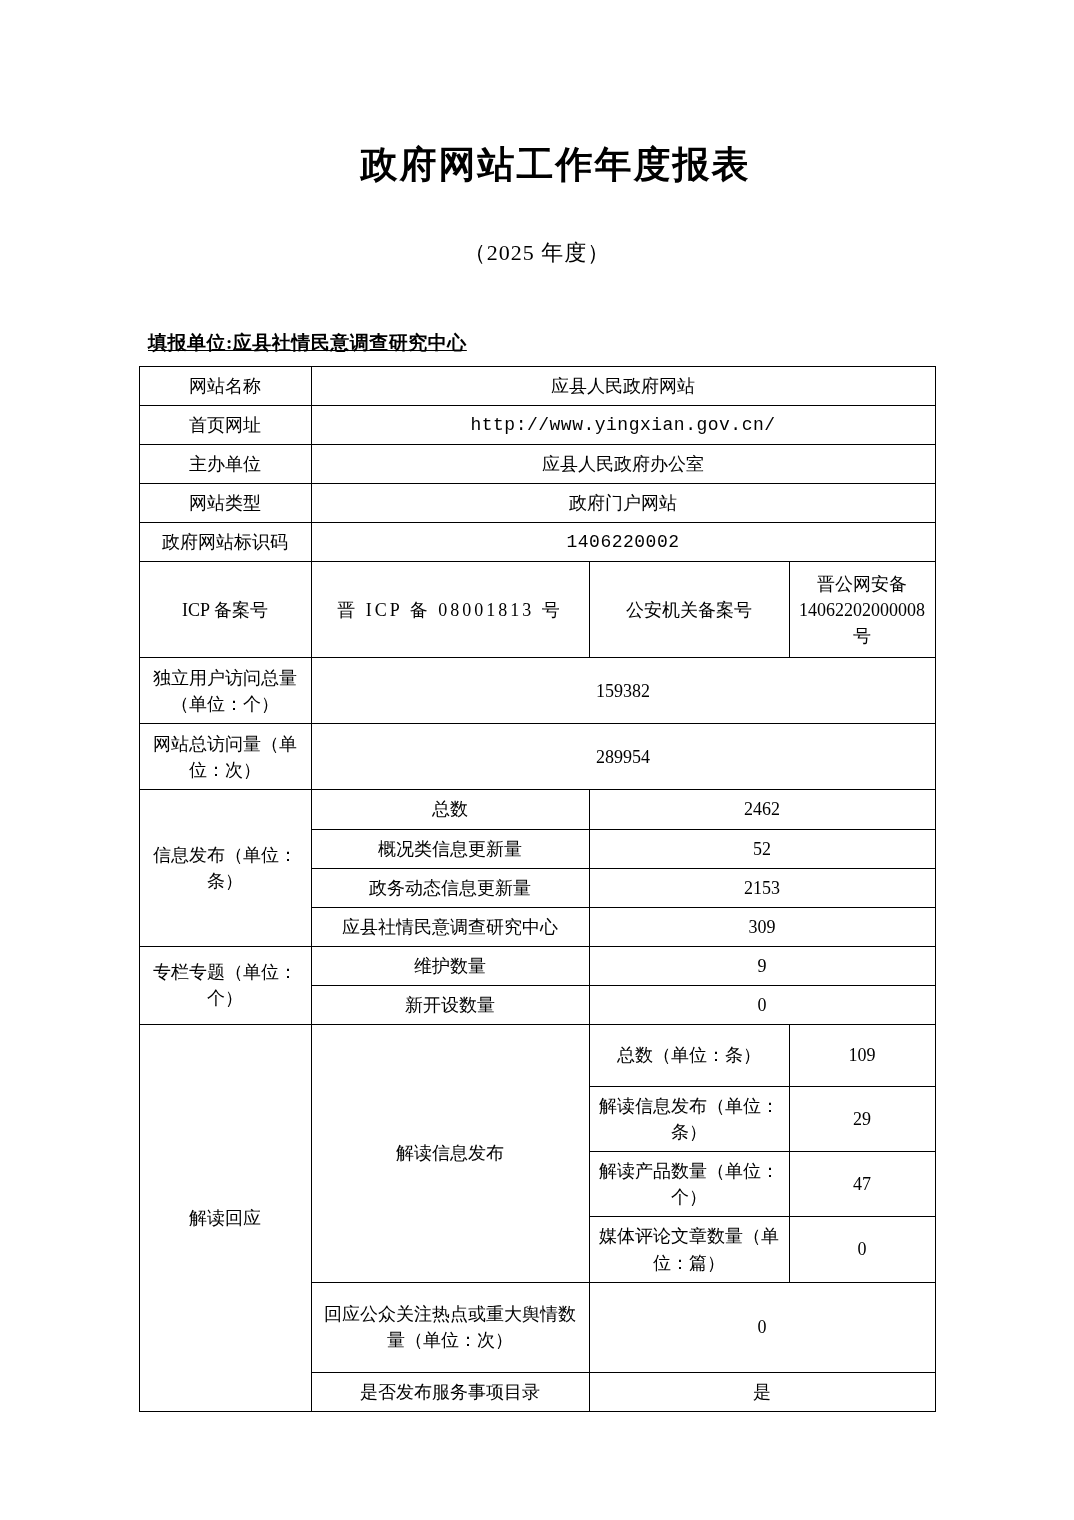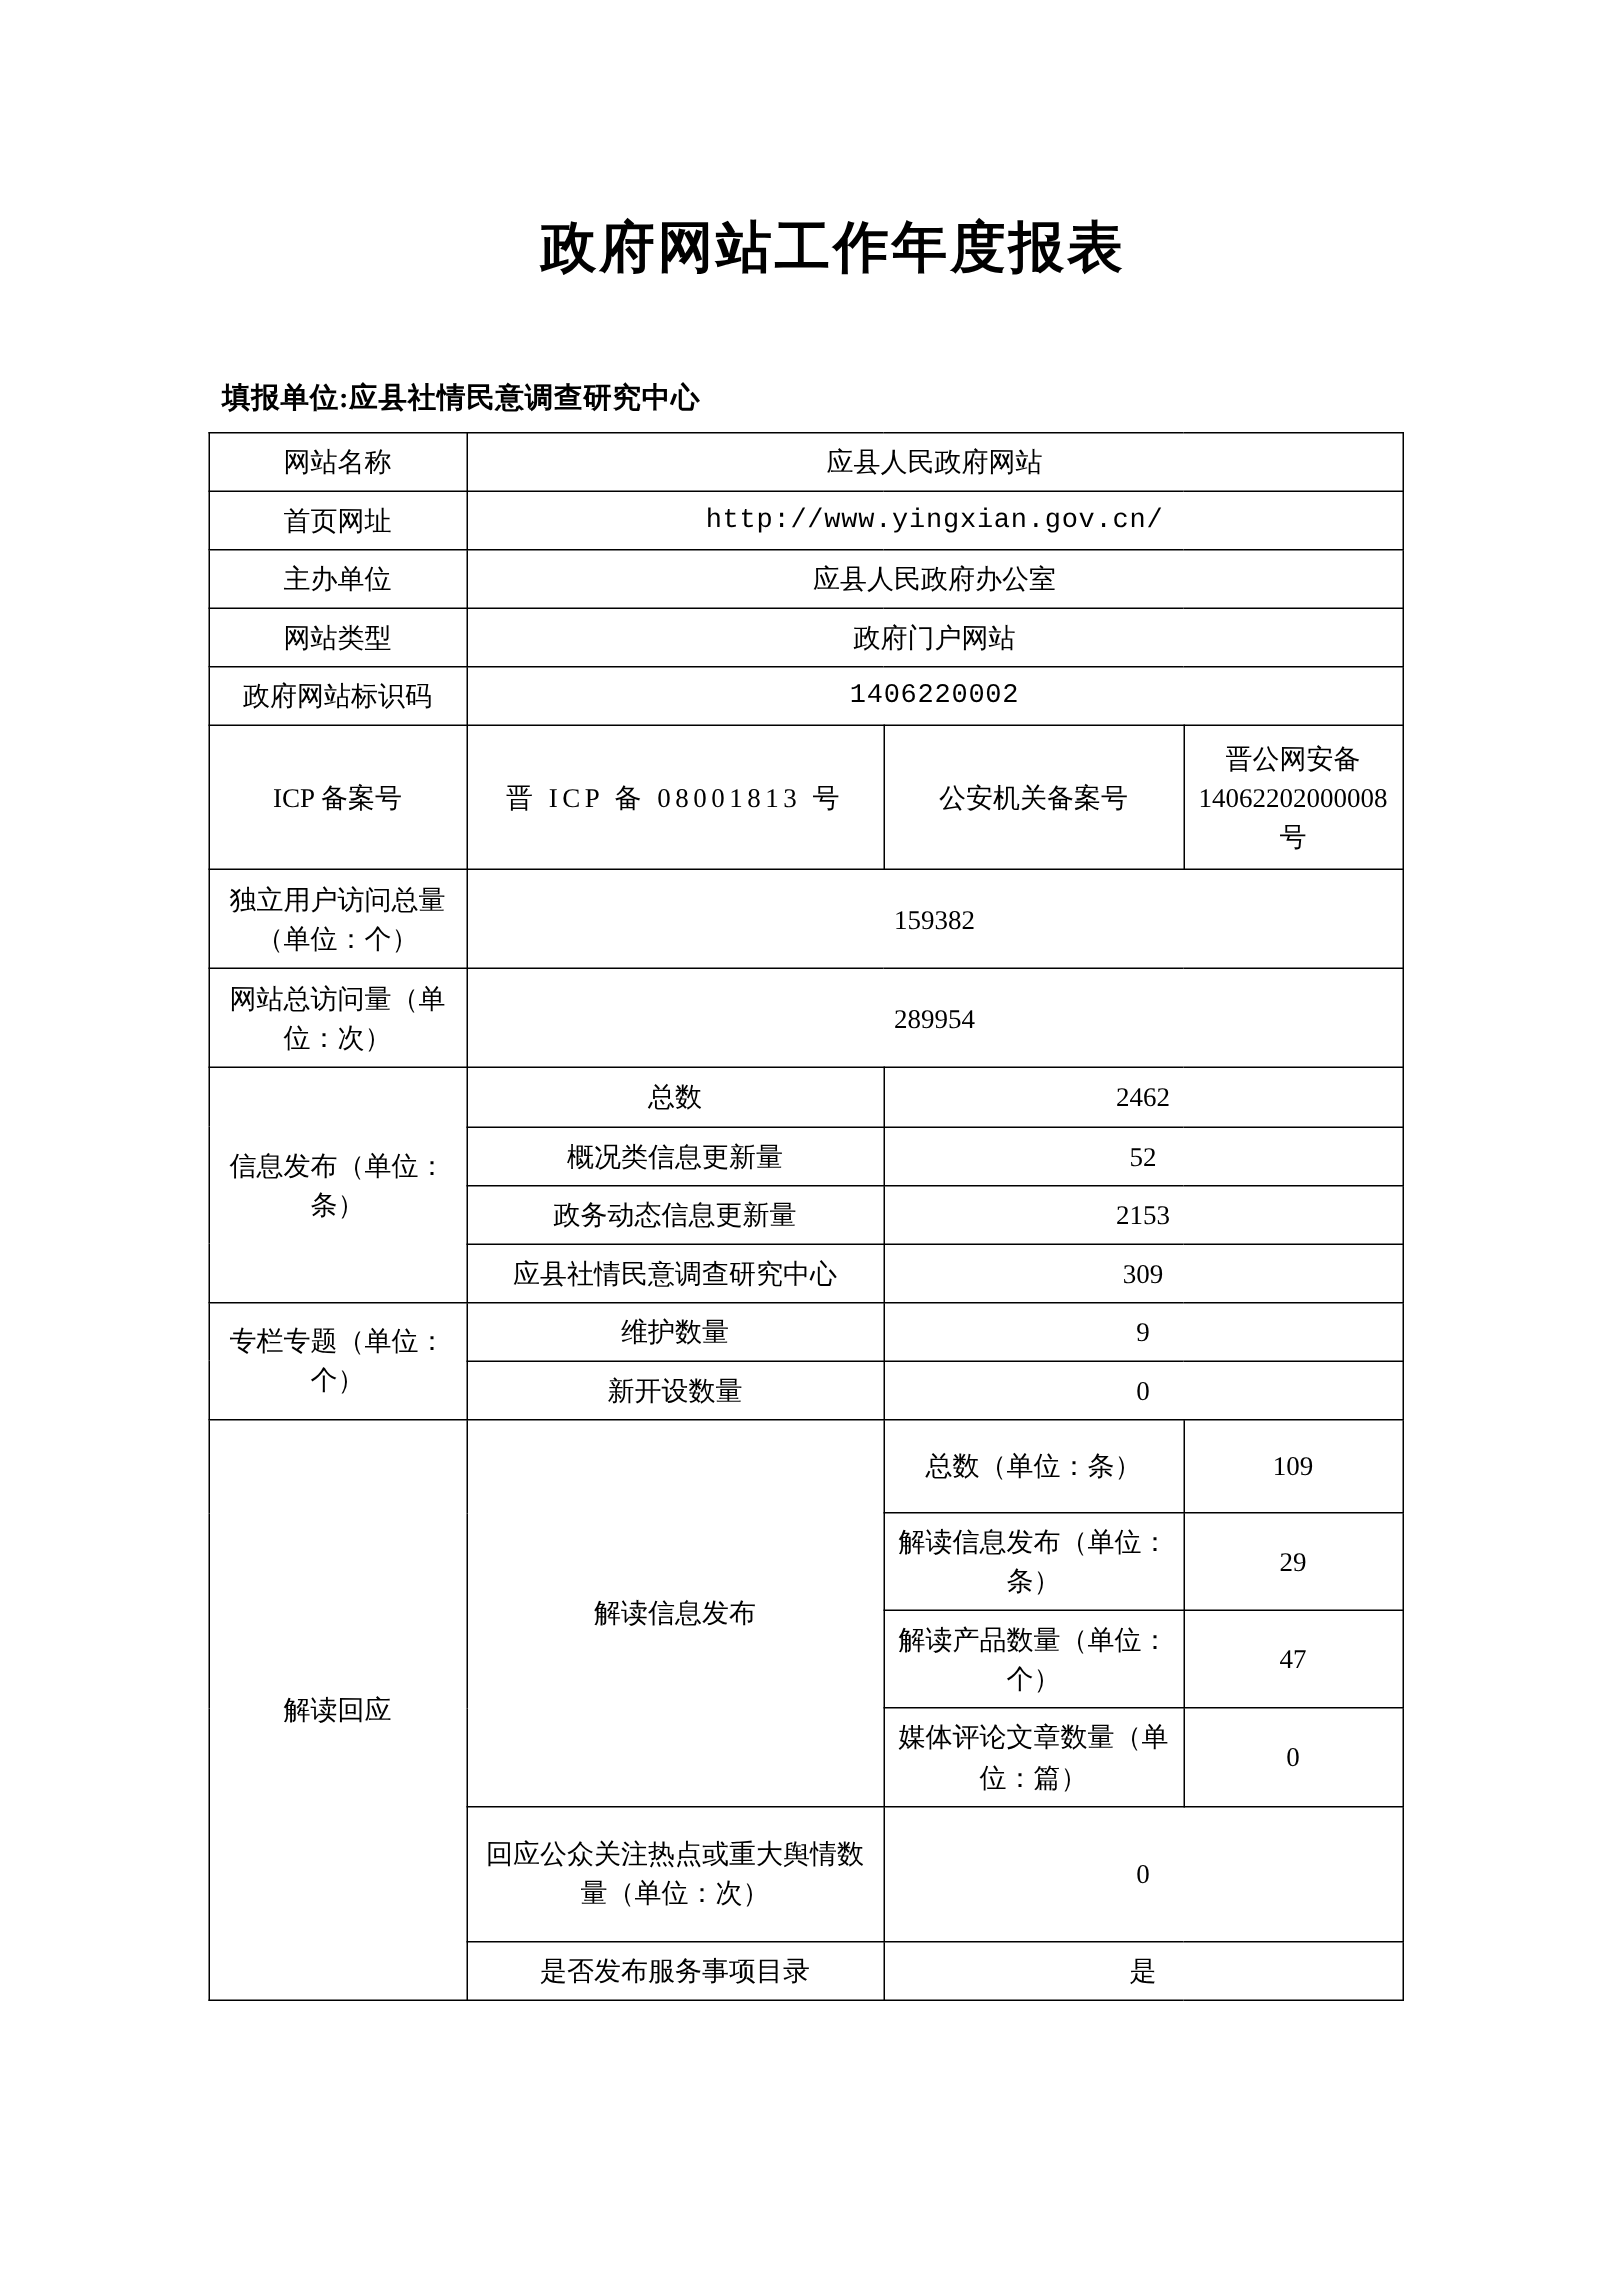--- a/index.html
+++ b/index.html
@@ -35,20 +35,21 @@
     text-align: center;
     font-size: 22px;
     margin-top: 48px;
     letter-spacing: 1px;
   }
   .report-unit {
     margin-top: 62px;
     margin-left: 148px;
     font-size: 19px;
     font-weight: bold;
+    text-decoration: underline;
     letter-spacing: 0.5px;
   }
   table.main {
     border-collapse: collapse;
     margin: 10px auto 0 auto;
     width: 796px;
     table-layout: fixed;
   }
   table.main td {
     border: 1px solid #000000;
@@ -68,20 +69,21 @@
     letter-spacing: 3px;
   }
   .two-line { line-height: 1.4; }
 </style>
 </head>
 <body>
 
 <div class="page">
 
   <div class="doc-title">政府网站工作年度报表</div>
+  <div class="doc-subtitle">（2025 年度）</div>
   <div class="report-unit">填报单位:应县社情民意调查研究中心</div>
 
   <table class="main">
     <colgroup>
       <col style="width:172px">
       <col style="width:278px">
       <col style="width:200px">
       <col style="width:146px">
     </colgroup>
     <tbody>

